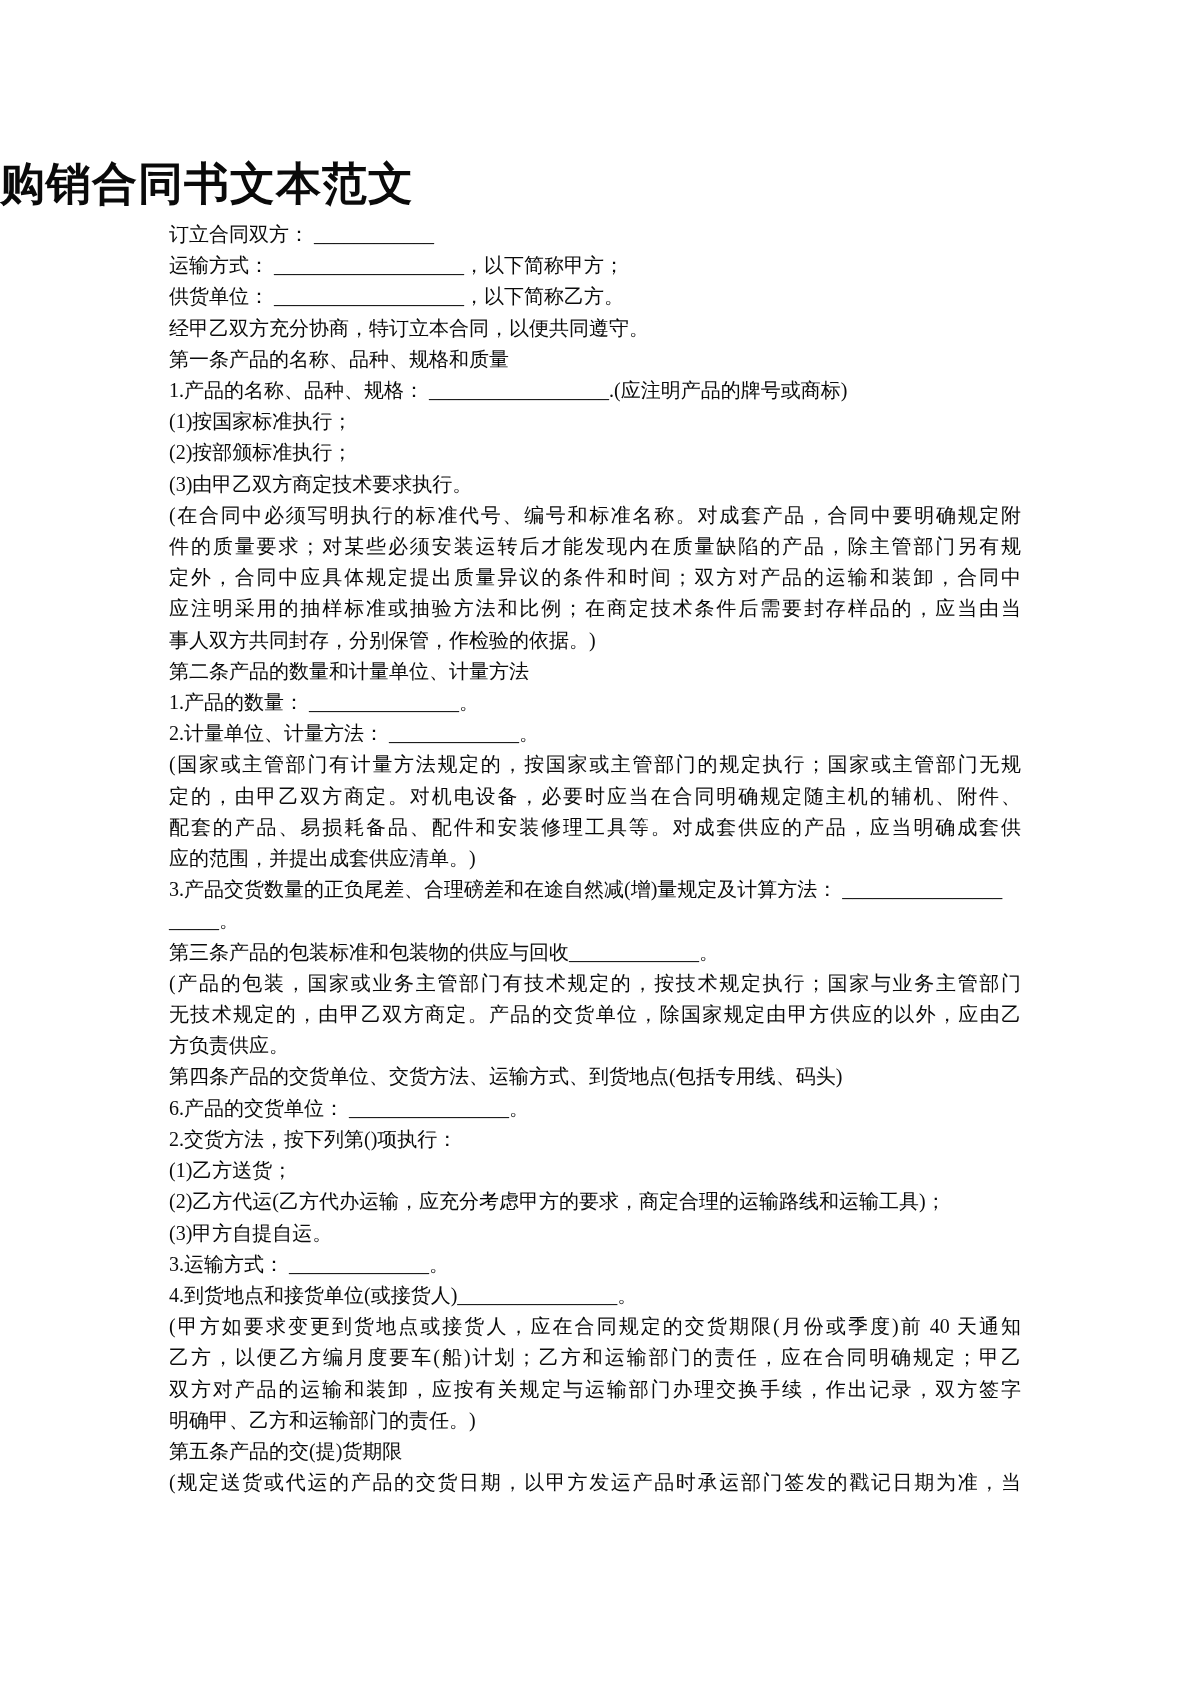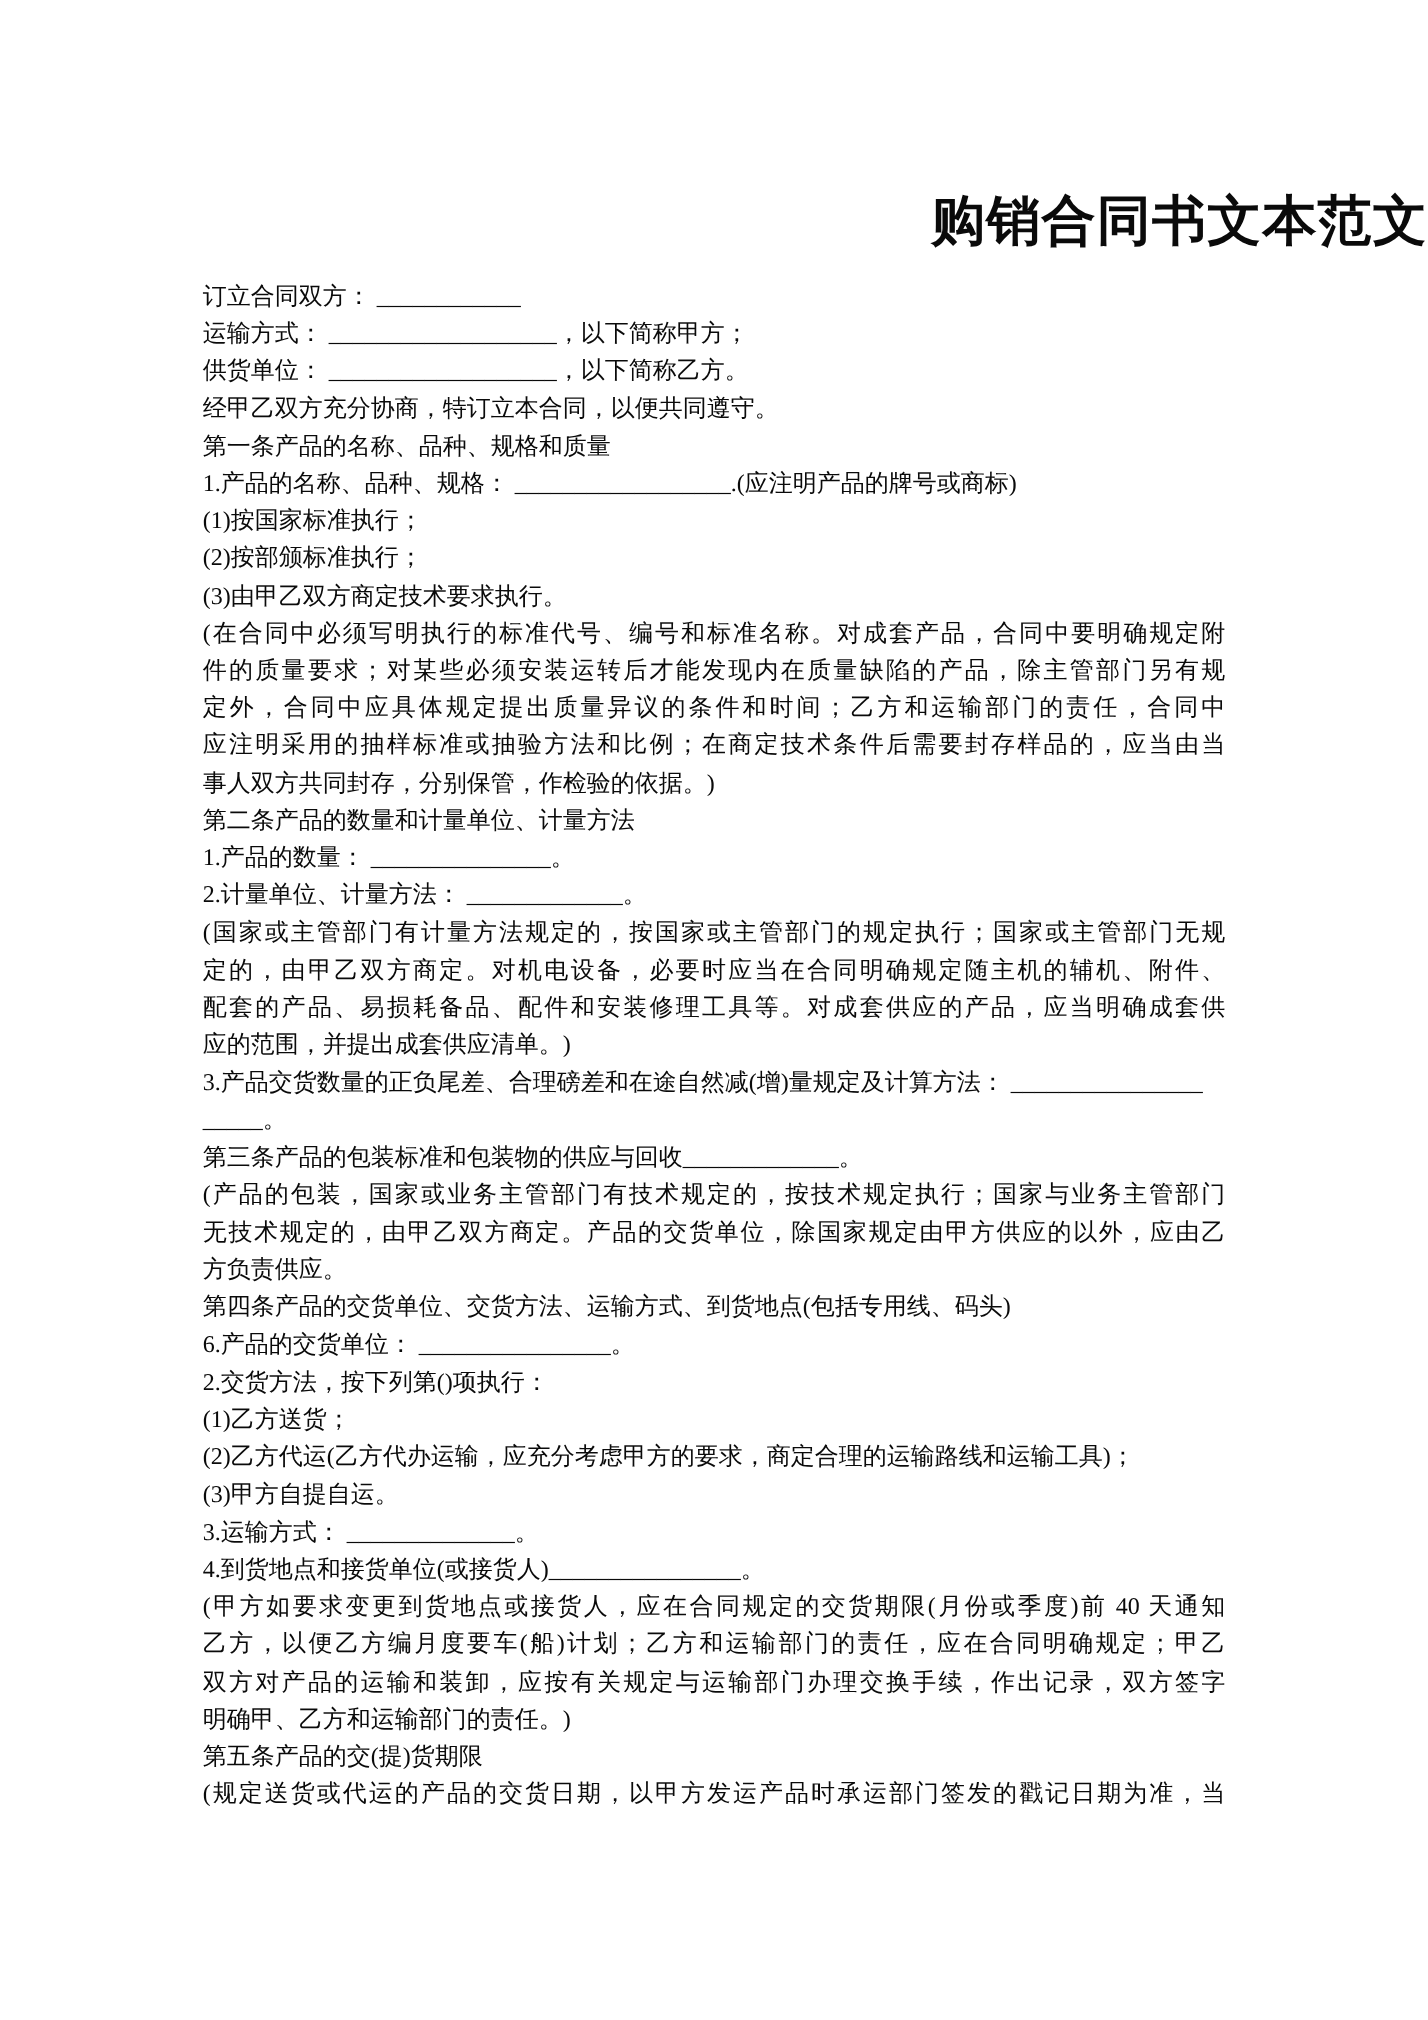--- a/index.html
+++ b/index.html
@@ -19,26 +19,26 @@
     height: 1683px;
     background: #ffffff;
     box-sizing: border-box;
   }
   .doc-title {
     margin: 0;
     padding-top: 156px;
     font-size: 45px;
     line-height: 56px;
     font-weight: bold;
-    text-align: right;
+    text-align: left;
     letter-spacing: 1px;
   }
   .content {
     width: 852px;
-    margin: 20px auto 0 auto;
+    margin: 7px auto 0 auto;
   }
   .line {
     font-size: 20px;
     line-height: 31.2px;
     text-align: left;
     letter-spacing: 0;
   }
   .line.fill {
     text-align: justify;
     text-align-last: justify;
@@ -54,21 +54,21 @@
     <div class="line">运输方式： ___________________，以下简称甲方；</div>
     <div class="line">供货单位： ___________________，以下简称乙方。</div>
     <div class="line">经甲乙双方充分协商，特订立本合同，以便共同遵守。</div>
     <div class="line">第一条产品的名称、品种、规格和质量</div>
     <div class="line">1.产品的名称、品种、规格： __________________.(应注明产品的牌号或商标)</div>
     <div class="line">(1)按国家标准执行；</div>
     <div class="line">(2)按部颁标准执行；</div>
     <div class="line">(3)由甲乙双方商定技术要求执行。</div>
     <div class="line fill">(在合同中必须写明执行的标准代号、编号和标准名称。对成套产品，合同中要明确规定附</div>
     <div class="line fill">件的质量要求；对某些必须安装运转后才能发现内在质量缺陷的产品，除主管部门另有规</div>
-    <div class="line fill">定外，合同中应具体规定提出质量异议的条件和时间；乙方和运输部门的责任，合同中</div>
+    <div class="line fill">定外，合同中应具体规定提出质量异议的条件和时间；双方对产品的运输和装卸，合同中</div>
     <div class="line fill">应注明采用的抽样标准或抽验方法和比例；在商定技术条件后需要封存样品的，应当由当</div>
     <div class="line">事人双方共同封存，分别保管，作检验的依据。)</div>
     <div class="line">第二条产品的数量和计量单位、计量方法</div>
     <div class="line">1.产品的数量： _______________。</div>
     <div class="line">2.计量单位、计量方法： _____________。</div>
     <div class="line fill">(国家或主管部门有计量方法规定的，按国家或主管部门的规定执行；国家或主管部门无规</div>
     <div class="line fill">定的，由甲乙双方商定。对机电设备，必要时应当在合同明确规定随主机的辅机、附件、</div>
     <div class="line fill">配套的产品、易损耗备品、配件和安装修理工具等。对成套供应的产品，应当明确成套供</div>
     <div class="line">应的范围，并提出成套供应清单。)</div>
     <div class="line">3.产品交货数量的正负尾差、合理磅差和在途自然减(增)量规定及计算方法： ________________</div>

